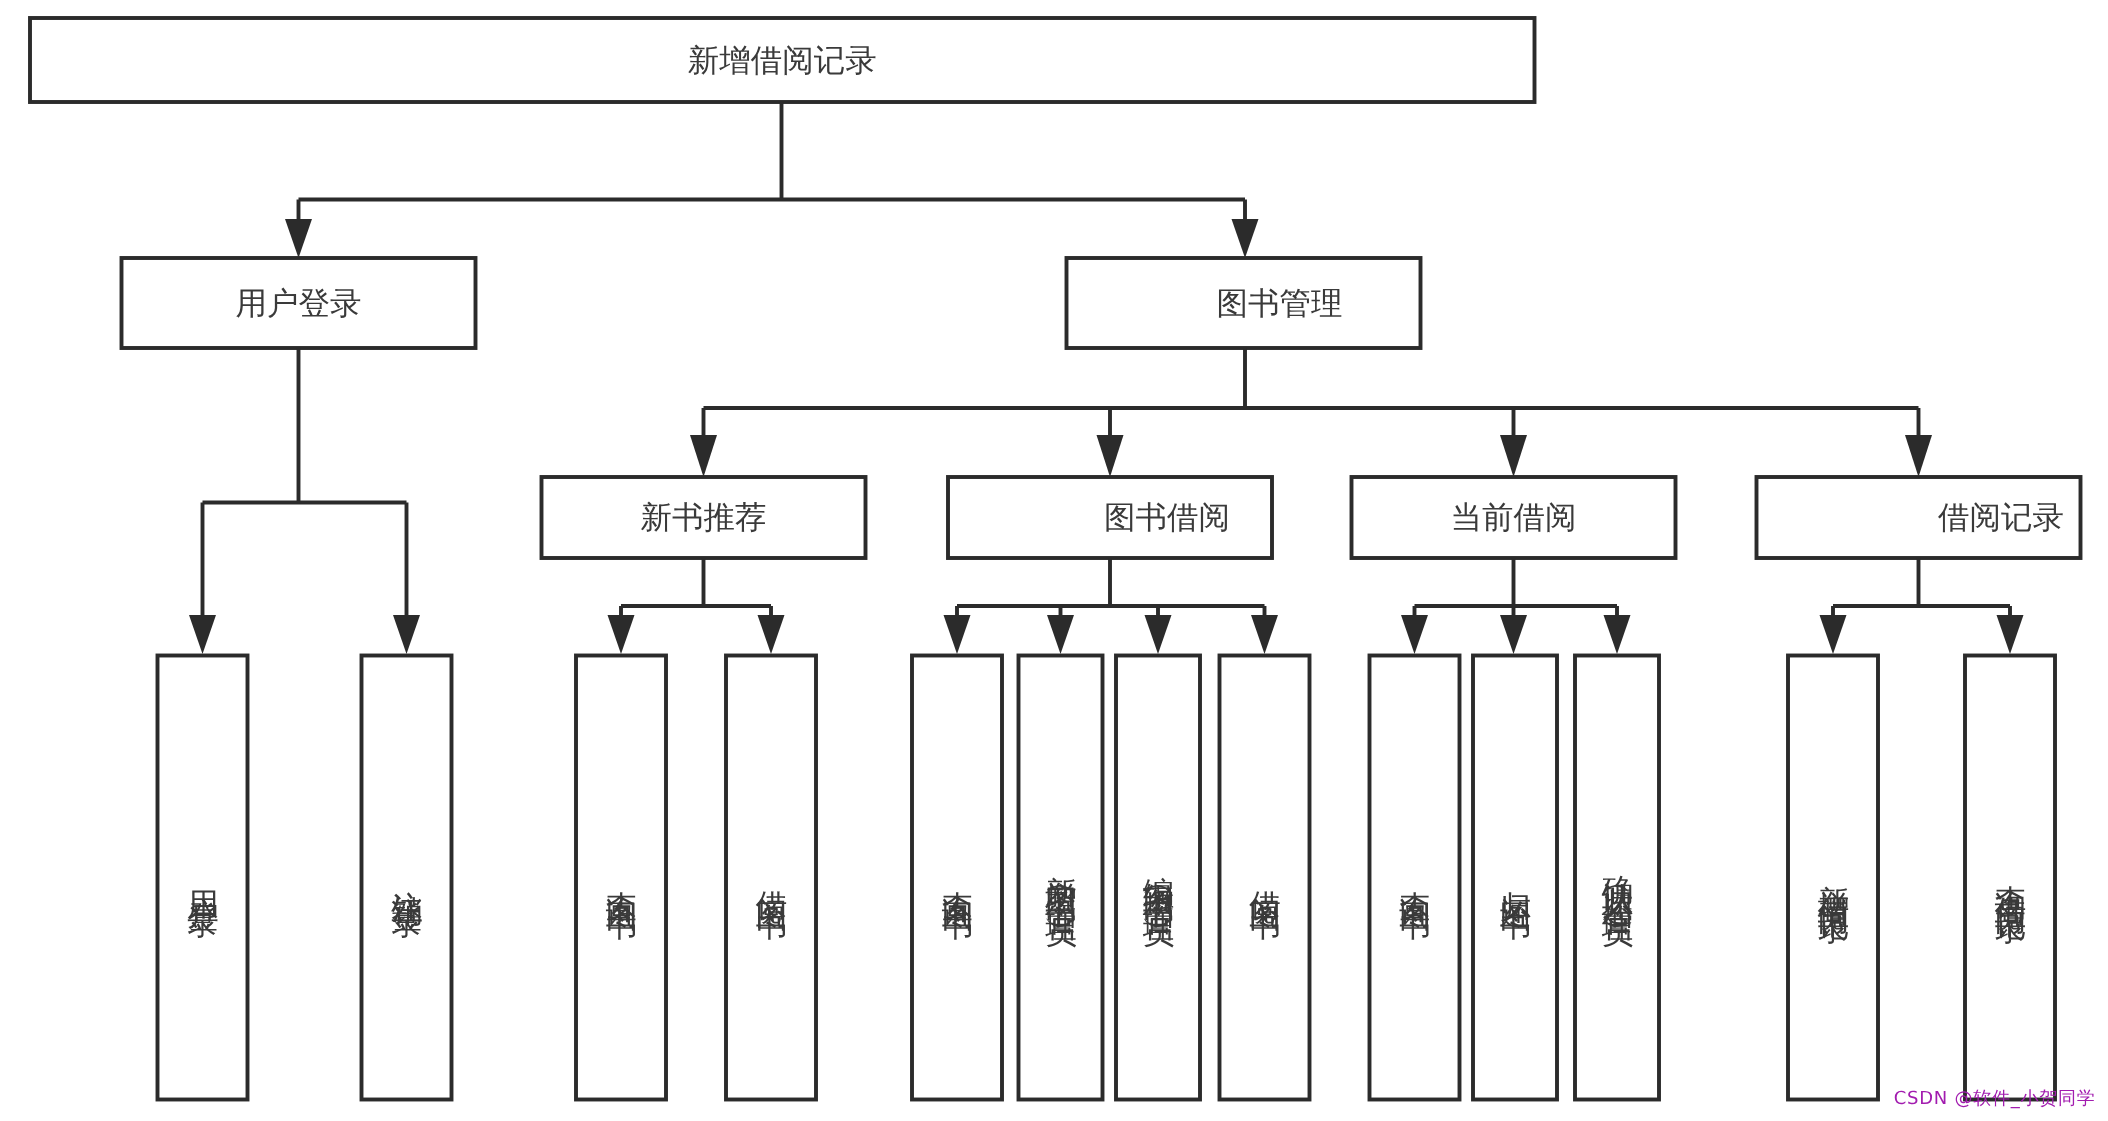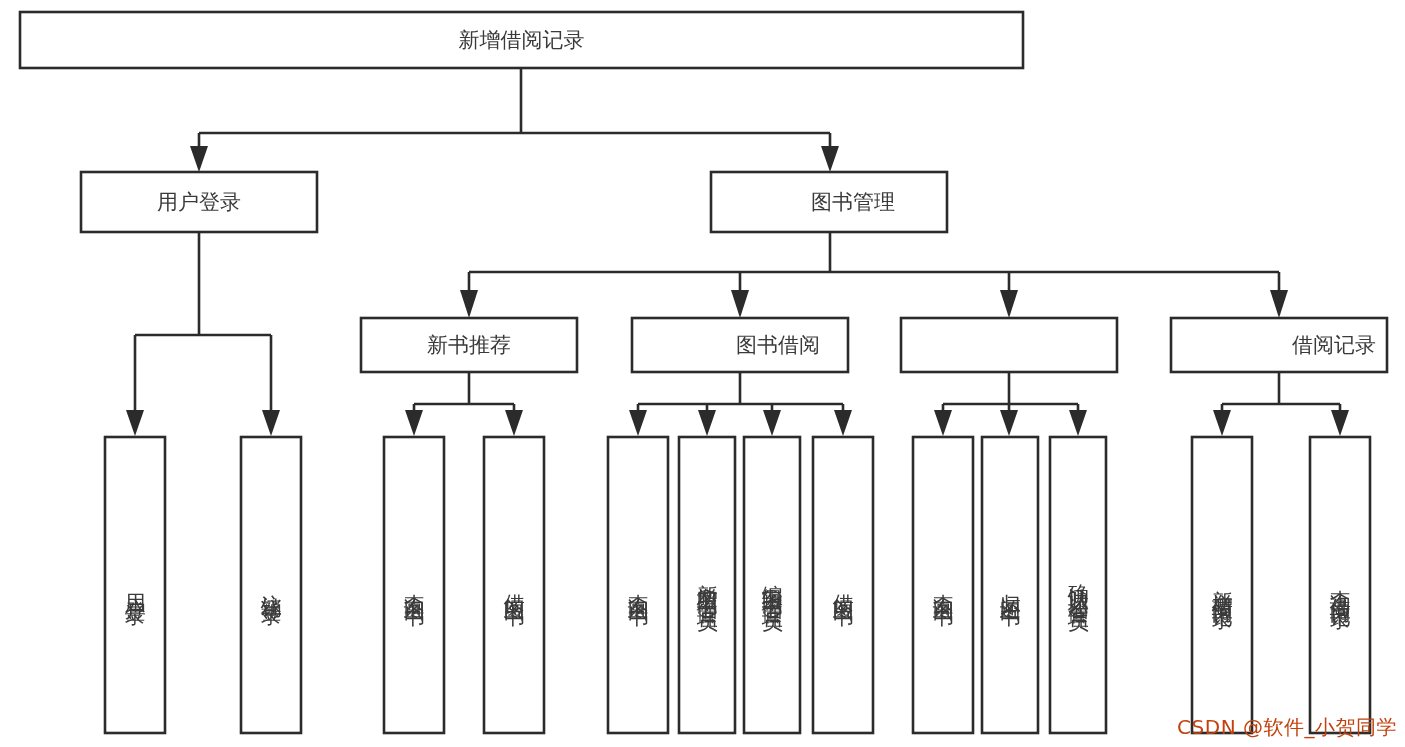--- a/index.html
+++ b/index.html
@@ -63,22 +63,22 @@
     align-items: center;
     justify-content: center;
     white-space: nowrap;
     pointer-events: none;
   }
   .watermark {
     position: absolute;
     right: 8px;
     bottom: 6px;
     font-family: "DejaVu Sans", "Liberation Sans", sans-serif;
-    font-size: 20px;
-    color: #c2410c;
+    font-size: 12px;
+    color: #a21caf;
     white-space: nowrap;
     letter-spacing: 0.5px;
   }
 </style>
 </head>
 <body>
 
 <div id="diagram-root">
 
   <svg class="diagram" viewBox="0 0 1405 747">
@@ -172,20 +172,21 @@
 
   </svg>
 
   <div class="htext" style="left:20px; top:12px; width:1003px; height:56px;">新增借阅记录</div>
 
   <div class="htext" style="left:81px; top:172px; width:236px; height:60px;">用户登录</div>
   <div class="htext" style="left:711px; top:172px; width:236px; height:60px;padding-left:24px;">图书管理</div>
 
   <div class="htext" style="left:361px; top:318px; width:216px; height:54px;">新书推荐</div>
   <div class="htext" style="left:632px; top:318px; width:216px; height:54px;padding-left:38px;">图书借阅</div>
+  <div class="htext" style="left:901px; top:318px; width:216px; height:54px;">当前借阅</div>
   <div class="htext" style="left:1226px; top:318px; width:216px; height:54px;">借阅记录</div>
 
   <div class="vtext" style="left:105px; top:437px; width:60px; height:296px;">用户登录</div>
   <div class="vtext" style="left:241px; top:437px; width:60px; height:296px;">注销登录</div>
 
   <div class="vtext" style="left:384px; top:437px; width:60px; height:296px;">查询图书</div>
   <div class="vtext" style="left:484px; top:437px; width:60px; height:296px;">借阅图书</div>
 
   <div class="vtext" style="left:608px; top:437px; width:60px; height:296px;">查询图书</div>
   <div class="vtext" style="left:679px; top:437px; width:56px; height:296px;">新增图书（管理员）</div>

